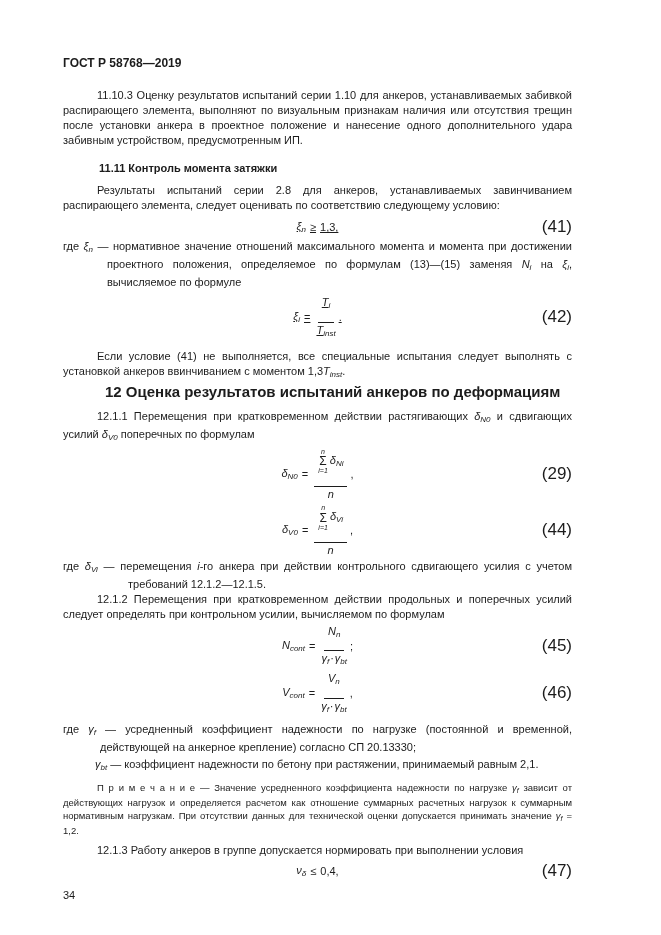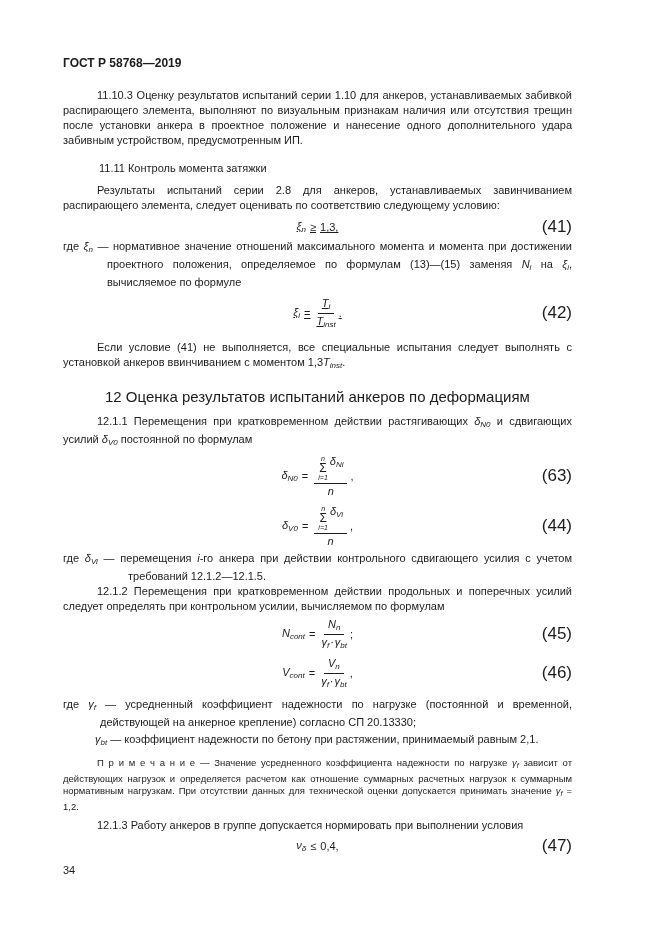--- a/index.html
+++ b/index.html
@@ -4,47 +4,47 @@
 <style>
   html,body{margin:0;padding:0;}
   body{
     width:661px;height:935px;background:#ffffff;color:#1c1c1c;
     font-family:"Liberation Sans","DejaVu Sans",sans-serif;
     overflow:hidden;
   }
   .page{padding:55px 62px 0 63px;box-sizing:border-box;width:634px;}
   .header{font-size:12px;font-weight:bold;line-height:16px;}
   .p{font-size:11px;line-height:15px;text-align:justify;margin:0;}
-  .bold{font-weight:normal;}
+  .bold{font-weight:bold;}
   .indent{text-indent:34px;}
   .hindent{text-indent:36px;text-align:left;}
   .hindent2{text-indent:42px;text-align:left;}
   .hang44{padding-left:44px;text-indent:-44px;}
   .hang65{padding-left:65px;text-indent:-65px;}
   .hang37{padding-left:37px;text-indent:-37px;}
   .ml32{margin-left:32px;text-align:left;}
   .h12{font-size:15px;line-height:19px;}
   .note{font-size:9.5px;line-height:12.5px;}
   .note .rs-sub,.note .rs-isub{font-size:7px;}
-  .mt17{margin-top:17px;}.mt13{margin-top:13px;}.mt14{margin-top:14px;}.mt10{margin-top:10px;}.mt8{margin-top:8px;}
+  .mt17{margin-top:17px;}.mt13{margin-top:13px;}.mt14{}.mt10{margin-top:10px;}.mt8{margin-top:8px;}
   .mt7{margin-top:7px;}.mt6{margin-top:6px;text-decoration:underline;}.mt5{margin-top:5px;}
   .mt4{margin-top:4px;}.mt3{margin-top:3px;}.mt2{margin-top:2px;}
 
   .rs-i{font-style:italic;}
   .rs-isub{font-size:8px;font-style:italic;vertical-align:-2px;}
 
   .eq{position:relative;display:flex;justify-content:center;align-items:center;
       font-size:11px;min-height:16px;}
   .eq-body{display:inline-flex;align-items:center;}
   .eq-num{position:absolute;right:0;top:50%;transform:translateY(-50%);font-size:17px;}
   .rel{margin:0 4px;}
   .var{white-space:nowrap;}
   .frac{display:inline-flex;flex-direction:column;align-items:center;margin:0 2px;}
-  .ftop{display:inline-flex;align-items:flex-start;border-bottom:1px solid #1c1c1c;
-        padding:0 4px 1px;line-height:1.1;}
+  .ftop{display:inline-flex;align-items:center;border-bottom:1px solid #1c1c1c;
+        padding:0 4px 11px;line-height:1.1;}
   .fbot{padding-top:1px;line-height:1.1;}
   .sum{display:inline-flex;flex-direction:column;align-items:center;line-height:1;
        margin-right:2px;}
   .sum .lim{font-size:7px;font-style:italic;line-height:1.1;}
   .sum .sig{font-size:12px;line-height:1;}
   .dot{margin:0 1px;}
   .tail{margin-left:1px;}
   .pagenum{font-size:11px;margin-top:10px;}
 </style>
 </head>
@@ -84,40 +84,40 @@
       <span class="tail">.</span>
     </span>
     <span class="eq-num">(42)</span>
   </div>
 
   <p class="p indent mt10"><span>Если условие (41) не выполняется, все специальные испытания следует выполнять с установкой анкеров ввинчиванием с моментом 1,3</span><span class="rs-i">T</span><span class="rs-isub">inst</span><span>.</span></p>
 
   <p class="p bold h12 hindent2 mt14">12 Оценка результатов испытаний анкеров по деформациям</p>
 
 
-  <p class="p indent mt8"><span>12.1.1 Перемещения при кратковременном действии растягивающих </span><span class="rs-i">δ</span><span class="rs-isub">N0</span><span> и сдвигающих усилий </span><span class="rs-i">δ</span><span class="rs-isub">V0</span><span> постоянной по формулам</span></p>
+  <p class="p indent mt8"><span>12.1.1 Перемещения при кратковременном действии растягивающих </span><span class="rs-i">δ</span><span class="rs-isub">N0</span><span> и сдвигающих усилий </span><span class="rs-i">δ</span><span class="rs-isub">V0</span><span> поперечных по формулам</span></p>
 
   <div class="eq mt3" style="min-height:46px;">
     <span class="eq-body">
       <span class="var"><span class="rs-i">δ</span><span class="rs-isub">N0</span></span>
       <span class="rel">=</span>
       <span class="frac">
         <span class="ftop">
           <span class="sum">
             <span class="lim">n</span>
             <span class="sig">Σ</span>
             <span class="lim">i=1</span>
           </span>
           <span class="var"><span class="rs-i">δ</span><span class="rs-isub">Ni</span></span>
         </span>
         <span class="fbot"><span class="var rs-i">n</span></span>
       </span>
       <span class="tail">,</span>
     </span>
-    <span class="eq-num">(63)</span>
+    <span class="eq-num">(29)</span>
   </div>
 
 
   <div class="eq mt4" style="min-height:46px;">
     <span class="eq-body">
       <span class="var"><span class="rs-i">δ</span><span class="rs-isub">V0</span></span>
       <span class="rel">=</span>
       <span class="frac">
         <span class="ftop">
           <span class="sum">

